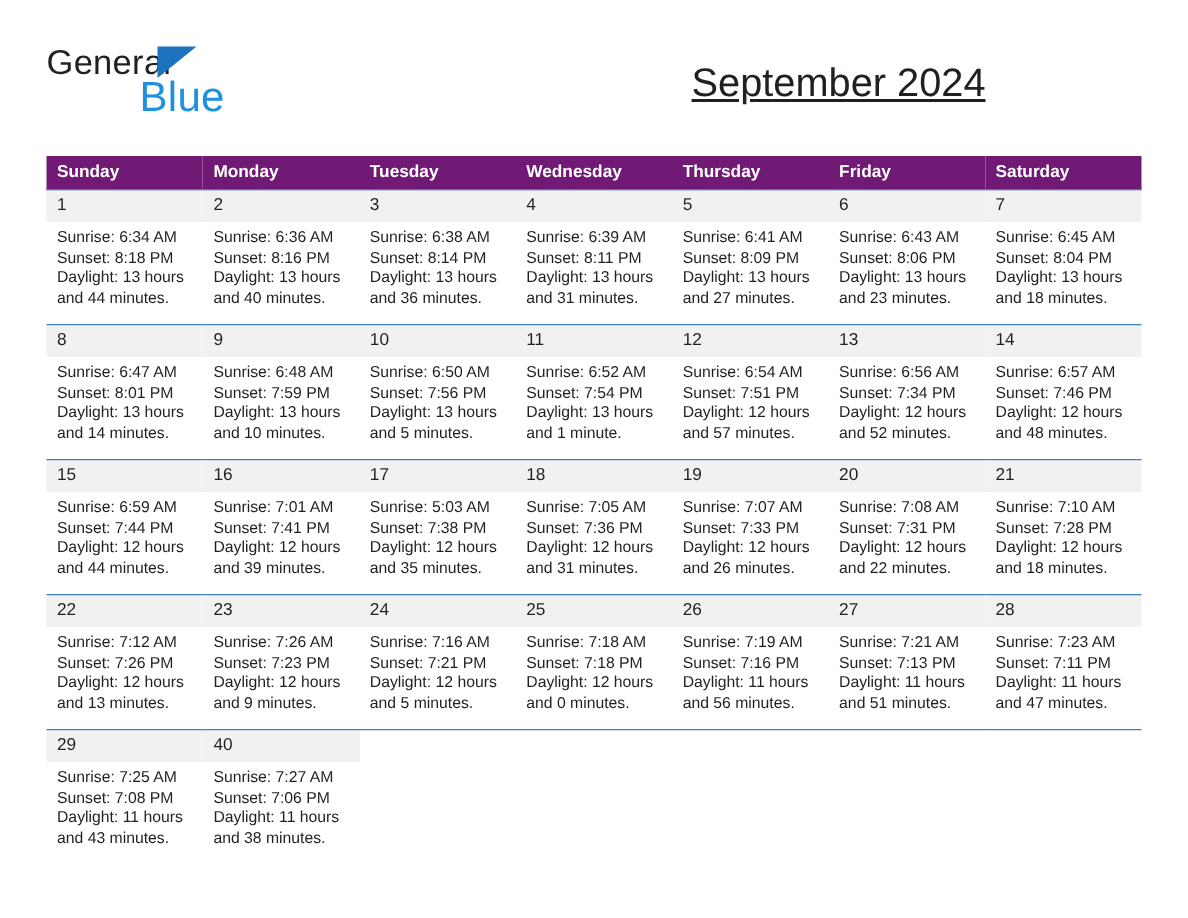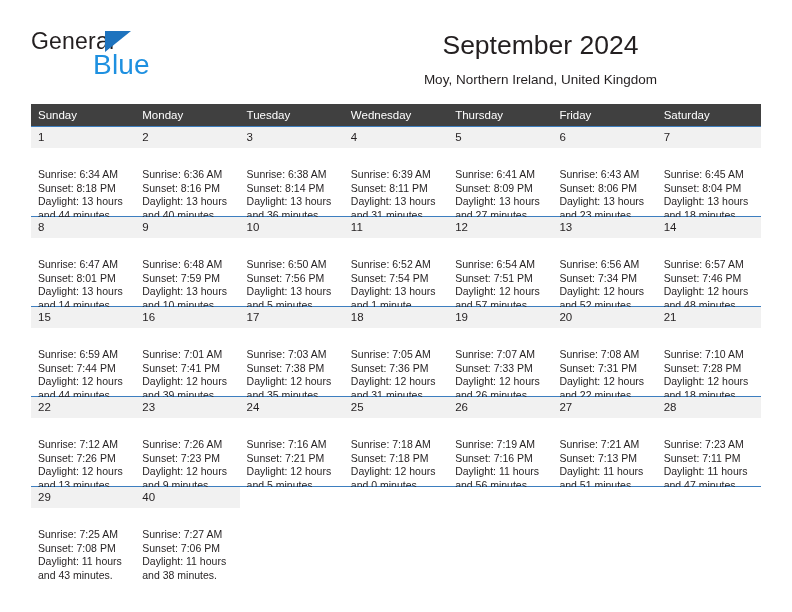--- a/index.html
+++ b/index.html
@@ -60,22 +60,23 @@
     left: 62px;
     top: 24px;
     font-size: 28px;
     color: #1e90e0;
     line-height: 26px;
     letter-spacing: 0.2px;
   }
   .title-block {
     position: absolute;
     right: 0;
-    top: 2px;
-    text-align: center;
+    top: 12px;
+    text-align: left;
+    text-decoration: underline;
   }
   .cal-title {
     font-size: 26.5px;
     color: #231f20;
     line-height: 34px;
     font-weight: normal;
     margin: 0;
     white-space: nowrap;
   }
   .cal-subtitle {
@@ -89,23 +90,23 @@
   
   .calendar {
     position: absolute;
     left: 31px;
     top: 104px;
     width: 730px;
     border-collapse: collapse;
     table-layout: fixed;
   }
   .calendar th {
-    background: #404040;
+    background: #701a75;
     color: #ffffff;
-    font-weight: normal;
+    font-weight: bold;
     font-size: 11.5px;
     text-align: left;
     padding: 4px 0 5px 7px;
     height: 13px;
     border: none;
   }
   .calendar td {
     vertical-align: top;
     padding: 0;
     border: none;
@@ -130,42 +131,40 @@
     height: 13px;
   }
   .daycell.empty .daynum {
     background: #ffffff;
   }
   .info {
     padding: 4px 6px 0 7px;
     font-size: 10.5px;
     line-height: 13.6px;
     color: #231f20;
-    margin-top: 16px;
   }
   .info div {
     white-space: nowrap;
   }
 </style>
 </head>
 <body>
 
 <div class="page">
 
   <div class="header">
 
     <div class="brand">
       <span class="brand-general">General</span>
       <span class="brand-triangle"></span>
       <span class="brand-blue">Blue</span>
     </div>
 
     <div class="title-block">
       <h1 class="cal-title">September 2024</h1>
-      <p class="cal-subtitle">Moy, Northern Ireland, United Kingdom</p>
     </div>
 
   </div>
 
   <table class="calendar">
     <thead>
       <tr>
         <th>Sunday</th>
         <th>Monday</th>
         <th>Tuesday</th>
@@ -357,21 +356,21 @@
                 <div>Sunset: 7:41 PM</div>
                 <div>Daylight: 12 hours</div>
                 <div>and 39 minutes.</div>
               </div>
             </div>
           </td>
         <td>
             <div class="daycell">
               <div class="daynum">17</div>
               <div class="info">
-                <div>Sunrise: 7:03 AM</div>
+                <div>Sunrise: 5:03 AM</div>
                 <div>Sunset: 7:38 PM</div>
                 <div>Daylight: 12 hours</div>
                 <div>and 35 minutes.</div>
               </div>
             </div>
           </td>
         <td>
             <div class="daycell">
               <div class="daynum">18</div>
               <div class="info">

